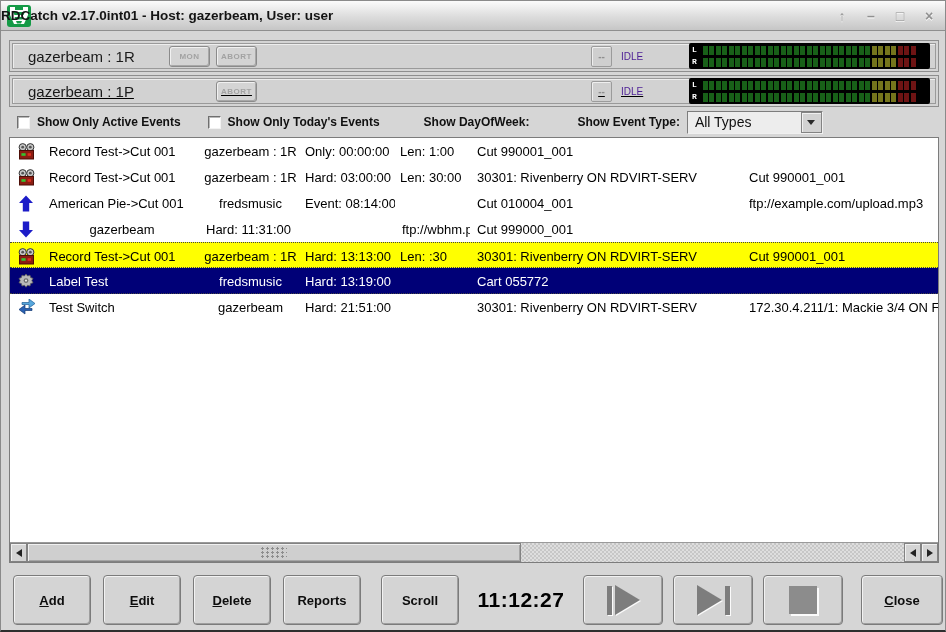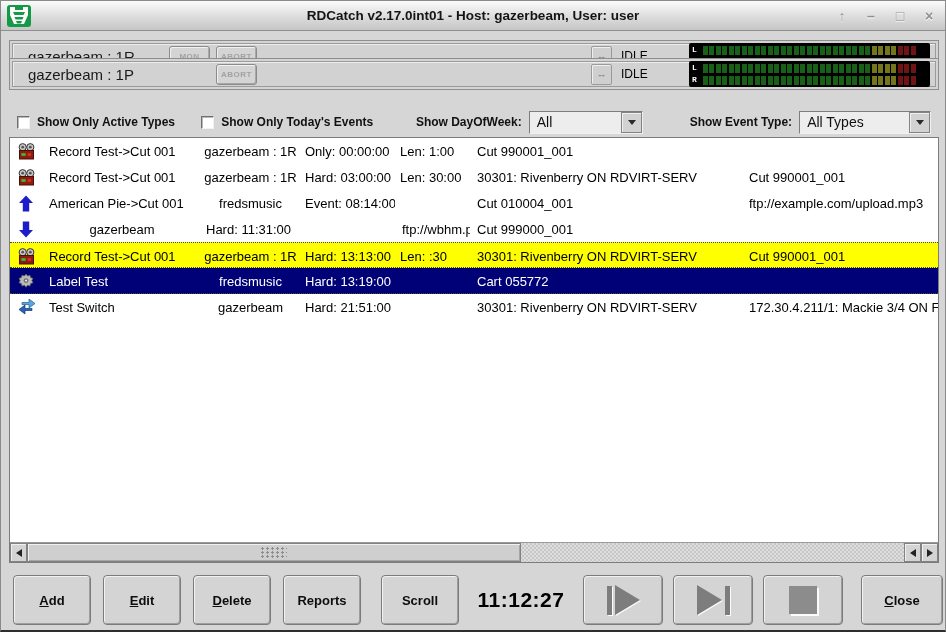--- a/index.html
+++ b/index.html
@@ -14,21 +14,21 @@
 
   
   .titlebar {
     position: absolute; left:0; top:0; width:944px; height:30px;
     background: linear-gradient(#fbfbfb, #dcdcdc 55%, #c6c6c6);
     border-bottom: 1px solid #8f8f8f;
     display: flex; align-items: center;
   }
   .app-icon { width:26px; height:24px; margin-left:5px; }
   .title-text {
-    position:absolute; left:0; right:0; text-align:center;
+    position:absolute; left:0; right:0; text-align:left;
     font-weight:bold; font-size:13.5px; color:#141414;
   }
   .win-controls { position:absolute; right:8px; top:0; height:30px; display:flex; align-items:center; gap:13px; }
   .win-btn {
     font-size:14px; font-weight:bold; color:#909090;
     text-shadow: 0 1px 0 #ffffff; cursor:default; width:16px; text-align:center;
   }
 
   
   .deck {
@@ -50,21 +50,21 @@
   }
   .hidden-slot { visibility:hidden; }
   .deck-spacer { flex:1; }
   .dump-btn {
     width:21px; height:21px; margin-right:9px;
     background:#cfcfcf; border:1px solid #9b9b9b; border-radius:2px;
     box-shadow: inset 1px 1px 0 #efefef;
     font-size:10px; font-weight:bold; color:#8f8f8f;
     display:flex; align-items:center; justify-content:center;
   }
-  .deck-status { width:68px; font-size:12px; color:#000000; }
+  .deck-status { width:68px; font-size:10px; color:#4c1d95; }
   .meter {
     width:241px; height:26px; background:#000; border-radius:2px;
     padding:2px 3px; display:flex; flex-direction:column; justify-content:space-between;
   }
   .meter-row { display:flex; align-items:center; height:10px; }
   .meter-label { width:9px; font-size:8px; font-weight:bold; color:#fff;
     font-family:"Liberation Mono","DejaVu Sans Mono",monospace; line-height:10px;}
   .seg { width:5px; height:9px; margin-left:1.5px; }
 
   
@@ -264,21 +264,21 @@
           <span class="seg" style="background: rgb(117, 117, 28);"></span>
           <span class="seg" style="background: rgb(117, 117, 28);"></span>
           <span class="seg" style="background: rgb(110, 20, 20);"></span>
           <span class="seg" style="background: rgb(110, 20, 20);"></span>
           <span class="seg" style="background: rgb(110, 20, 20);"></span>
         </span>
       </span>
   </div>
 </div>
 
-<div class="deck" style="top:57px;">
+<div class="deck" style="top:74px;text-decoration:underline;">
   <div class="deck-inner">
     <span class="deck-name">gazerbeam : 1P</span>
     <span class="deck-btn hidden-slot"></span>
     <span class="deck-btn">ABORT</span>
     <span class="deck-spacer"></span>
     <span class="dump-btn">--</span>
     <span class="deck-status">IDLE</span>
     <span class="meter">
         <span class="meter-row">
           <span class="meter-label">L</span>
@@ -351,32 +351,26 @@
           <span class="seg" style="background: rgb(110, 20, 20);"></span>
           <span class="seg" style="background: rgb(110, 20, 20);"></span>
           <span class="seg" style="background: rgb(110, 20, 20);"></span>
         </span>
       </span>
   </div>
 </div>
 
 <div class="filters">
   <span class="checkbox"></span>
-  <span class="chk-label">Show Only Active Types</span>
+  <span class="chk-label">Show Only Active Events</span>
   <span style="width:27px;"></span>
   <span class="checkbox"></span>
   <span class="chk-label">Show Only Today's Events</span>
   <span style="width:44px;"></span>
   <span class="combo-label">Show DayOfWeek:</span>
-  <span class="combo" style="width:118px;">
-    <span class="combo-text">All</span>
-    <span class="combo-arrow">
-        <i></i>
-      </span>
-  </span>
   <span style="width:48px;"></span>
   <span class="combo-label">Show Event Type:</span>
   <span class="combo" style="width:136px;">
     <span class="combo-text">All Types</span>
     <span class="combo-arrow">
         <i></i>
       </span>
   </span>
 </div>
 

